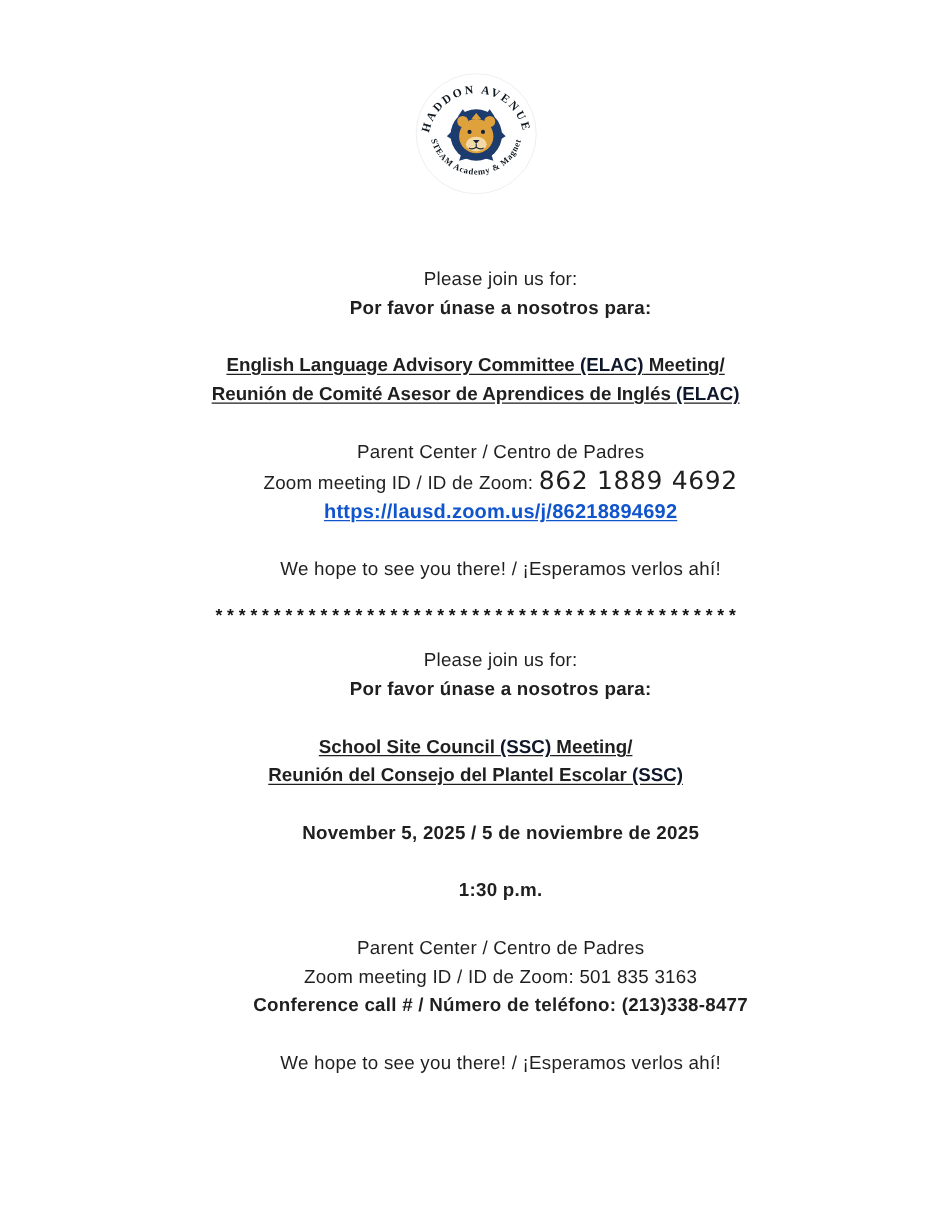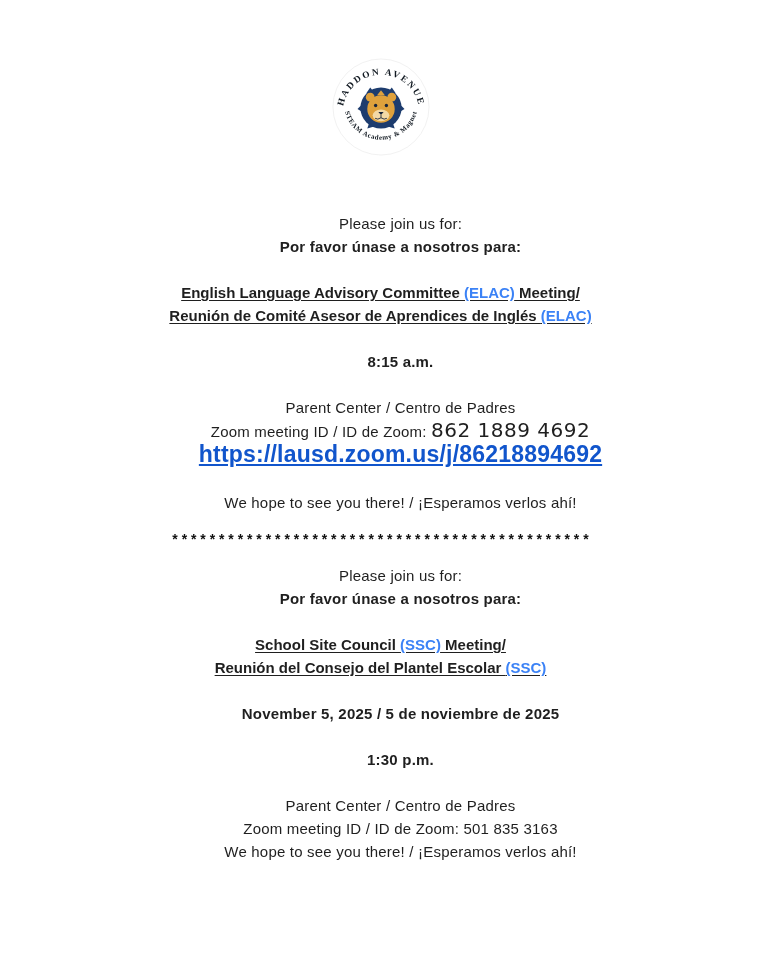--- a/index.html
+++ b/index.html
@@ -29,28 +29,28 @@
     margin-left: 40px;
   }
   .gap { margin-bottom: 23px; font-weight: bold; }
   .title-line {
     font-size: 15px;
     line-height: 23px;
     font-weight: bold;
     text-decoration: underline;
     text-underline-offset: 2px;
   }
-  .red { color: #3b82f6; }
+  .red { color: #0f172a; }
   .zoom-id-big {
     font-family: "DejaVu Sans", sans-serif;
     font-size: 20px;
     letter-spacing: 0.5px;
   }
   .zoom-link {
-    font-size: 23px;
+    font-size: 16px;
     color: #1155cc;
     text-decoration: underline;
     text-underline-offset: 2px;
   }
   .divider {
     font-size: 14px;
     font-weight: bold;
     line-height: 14px;
     margin: 18px auto 18px auto;
     color: #111;
@@ -111,21 +111,20 @@
     </svg>
   </div>
 
   <div>
     <div class="line">Please join us for:</div>
     <div class="line gap">Por favor únase a nosotros para:</div>
 
     <div class="title-line"><span>English Language Advisory Committee </span><span class="red">(ELAC)</span><span> Meeting/</span></div>
     <div class="title-line gap"><span>Reunión de Comité Asesor de Aprendices de Inglés </span><span class="red">(ELAC)</span><span></span></div>
 
-    <div class="line gap">8:15 a.m.</div>
 
     <div class="line">Parent Center / Centro de Padres</div>
     <div class="line"><span>Zoom meeting ID / ID de Zoom: </span><span class="zoom-id-big">862 1889 4692</span></div>
     <div class="line gap"><a href="#" class="zoom-link">https://lausd.zoom.us/j/86218894692</a></div>
 
     <div class="line">We hope to see you there! / ¡Esperamos verlos ahí!</div>
   </div>
 
   <div class="divider">* * * * * * * * * * * * * * * * * * * * * * * * * * * * * * * * * * * * * * * * * * * * *</div>
 
@@ -134,17 +133,18 @@
     <div class="line gap">Por favor únase a nosotros para:</div>
 
     <div class="title-line"><span>School Site Council </span><span class="red">(SSC)</span><span> Meeting/</span></div>
     <div class="title-line gap"><span>Reunión del Consejo del Plantel Escolar </span><span class="red">(SSC)</span><span></span></div>
 
     <div class="line gap">November 5, 2025 / 5  de noviembre de 2025</div>
     <div class="line gap">1:30 p.m.</div>
 
     <div class="line">Parent Center / Centro de Padres</div>
     <div class="line"><span>Zoom meeting ID / ID de Zoom: </span><span>501 835 3163</span></div>
+    <div class="line gap">Conference call # / Número de teléfono: (213)338-8477</div>
 
     <div class="line">We hope to see you there! / ¡Esperamos verlos ahí!</div>
   </div>
 
 </div>
 
 </body></html>

